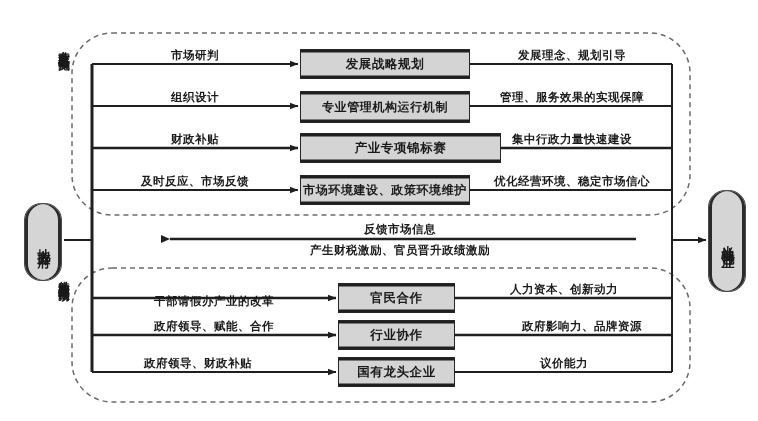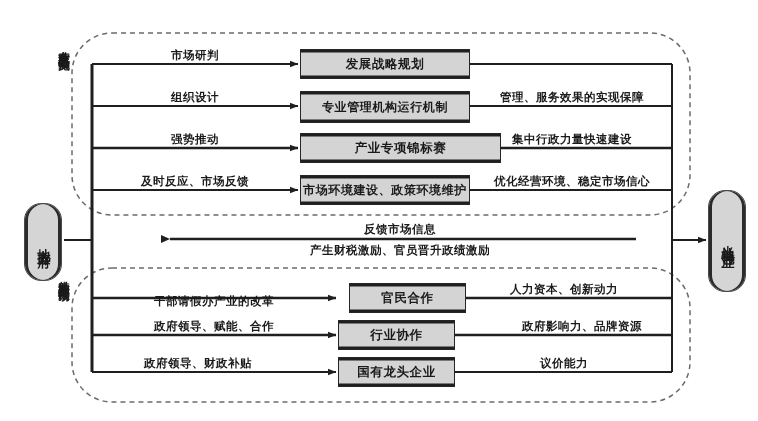--- a/index.html
+++ b/index.html
@@ -104,31 +104,32 @@
   </div>
   <div class="node pbox" style="left:300px;top:133px;width:201px;height:30px;">
     <span>产业专项锦标赛</span>
   </div>
   <div class="node pbox small" style="left:300px;top:175px;width:170px;height:30px;justify-content:center;">
     <span>市场环境建设、政策环境维护</span>
   </div>
 
   <div class="edge-label" style="left:195px;top:48px;">市场研判</div>
   <div class="edge-label" style="left:195px;top:90px;">组织设计</div>
-  <div class="edge-label" style="left:195px;top:132px;">强势推动</div>
+  <div class="edge-label" style="left:195px;top:132px;">财政补贴</div>
   <div class="edge-label" style="left:195px;top:174px;">及时反应、市场反馈</div>
 
+  <div class="edge-label" style="left:572px;top:48px;">发展理念、规划引导</div>
   <div class="edge-label" style="left:572px;top:90px;">管理、服务效果的实现保障</div>
   <div class="edge-label" style="left:572px;top:132px;">集中行政力量快速建设</div>
   <div class="edge-label" style="left:572px;top:174px;">优化经营环境、稳定市场信心</div>
 
   <div class="fb-text" style="left:400px;top:222px;">反馈市场信息</div>
   <div class="fb-text" style="left:400px;top:243px;">产生财税激励、官员晋升政绩激励</div>
 
-  <div class="node pbox" style="left:349px;top:283px;width:117px;height:30px;">
+  <div class="node pbox" style="left:338px;top:283px;width:117px;height:30px;">
     <span>官民合作</span>
   </div>
   <div class="node pbox" style="left:338px;top:320px;width:117px;height:30px;">
     <span>行业协作</span>
   </div>
   <div class="node pbox" style="left:338px;top:357px;width:117px;height:30px;">
     <span>国有龙头企业</span>
   </div>
 
   <div class="edge-label" style="left:214px;top:282px;margin-top:12px;">干部请假办产业的改革</div>

